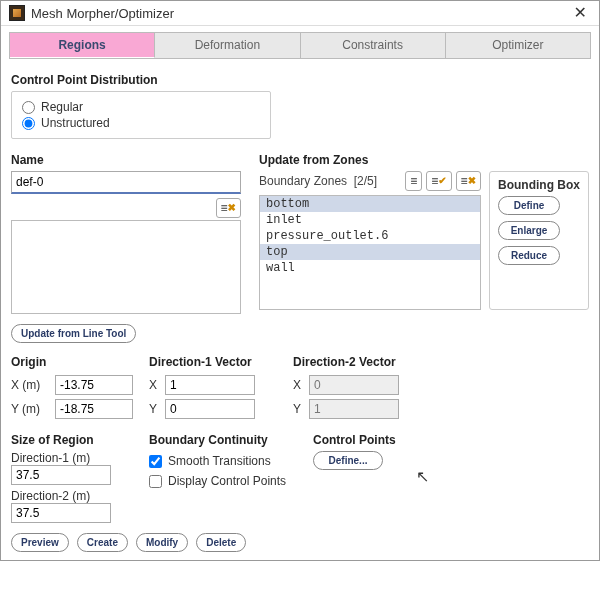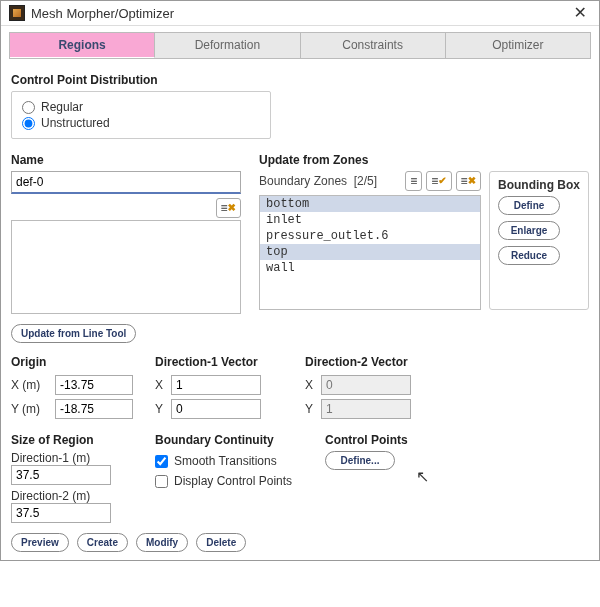--- a/index.html
+++ b/index.html
@@ -30,21 +30,21 @@
   .zones-header { display: flex; align-items: center; gap: 6px; }
   .zones-header-label { flex: 1; color: #444; }
   .zones-icons { display: flex; gap: 4px; }
   .zone-list { border: 1px solid #bbb; margin-top: 4px; height: 115px; overflow: auto; background: #fff; }
   .zone-item { padding: 1px 6px; cursor: pointer; font-family: Liberation Mono, monospace; }
   .zone-item.selected { background: #cfd8e8; }
   .bb-group { border: 1px solid #ccc; border-radius: 3px; padding: 6px 8px; margin-left: 0; }
   .bb-title { font-weight: bold; margin-bottom: 4px; }
   .btn { display: inline-block; border: 1px solid #888; border-radius: 11px; padding: 3px 9px; background: #fff; color: #2a3b66; font-weight: 600; cursor: pointer; font-size: 10px; }
   .btn-stack .btn { display: block; margin-bottom: 6px; width: 62px; text-align: center; }
-  .row-flex { display: flex; gap: 20px; }
+  .row-flex { display: flex; gap: 14px; }
   .sub-col { display: flex; flex-direction: column; }
   .field-row { display: flex; align-items: center; gap: 4px; margin: 2px 0; }
   .field-row label { width: 40px; text-align: left; color: #333; }
   .num-input { width: 78px; border: 1px solid #aaa; padding: 2px 4px; font-size: 12px; background: #fff; }
   .num-input.disabled { background: #eee; color: #777; }
   .chk-row { display: flex; align-items: center; gap: 6px; margin: 3px 0; }
   .chk-row input { margin: 0; }
   .btn-row { display: flex; gap: 8px; margin-top: 10px; }
   .footer { border-top: 1px solid #ccc; padding: 8px; text-align: center; }
   .footer .btn-ok { background: #6a6a6a; color: #fff; border-color: #555; padding: 4px 10px; }

